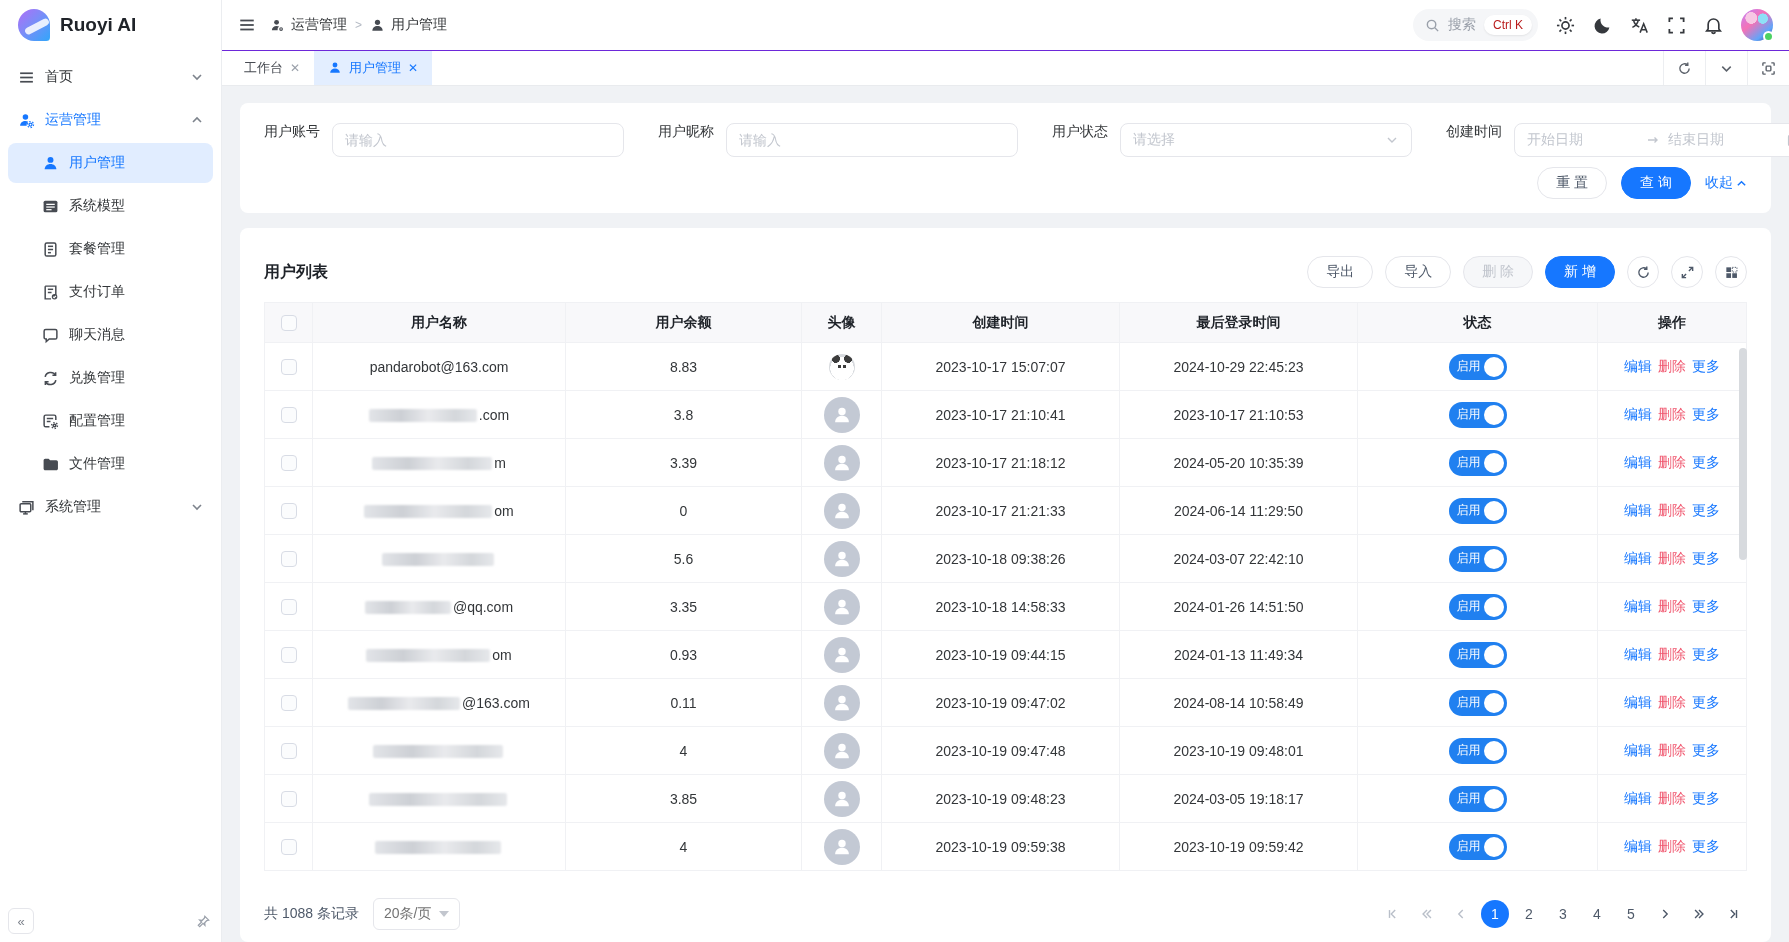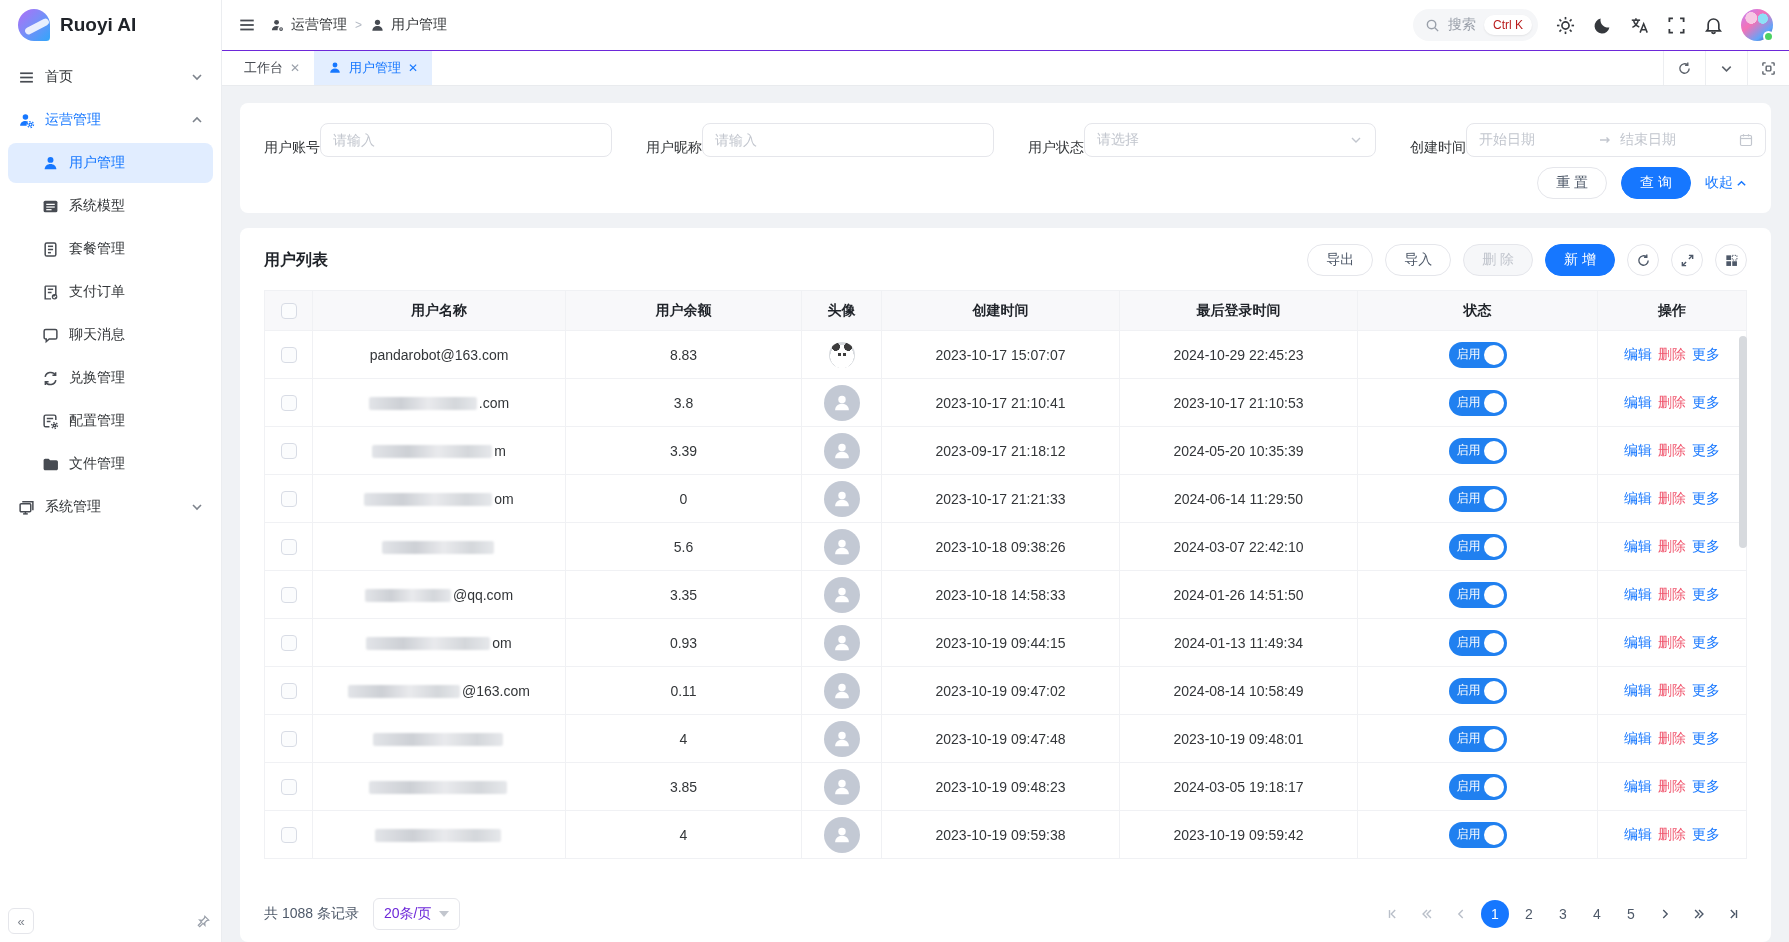--- a/index.html
+++ b/index.html
@@ -56,39 +56,39 @@
 .tab .ic{width:14px;height:14px}
 .tabbar-ctrl{display:flex}
 .tabbar-ctrl .cell{width:42px;display:flex;align-items:center;justify-content:center;border-left:1px solid #eceef1;color:#5c626b;cursor:pointer}
 .tabbar-ctrl svg{width:15px;height:15px}
 
 
 .content{flex:1;padding:17px 18px 0;overflow:hidden;display:flex;flex-direction:column}
 .card{background:#fff;border-radius:8px}
 .filter-card{height:110px;padding:20px 24px 12px;position:relative;flex-shrink:0}
 .filter-row{display:flex;align-items:center;gap:34px}
-.ffield{display:flex;align-items:flex-end;}
+.ffield{display:flex;align-items:flex-start;gap:12px}
 .flabel{color:#333639;white-space:nowrap}
 .fctl{height:34px;border:1px solid #e5e6eb;border-radius:8px;display:flex;align-items:center;padding:12px 12px;color:#c2c6ce;background:#fff}
 .fctl input{border:none;outline:none;width:100%;font-size:14px;font-family:inherit;color:#333}
 .fctl input::placeholder{color:#c2c6ce}
 .w-input{width:292px}
 .w-select{width:292px;justify-content:space-between;cursor:pointer}
 .w-date{width:300px;gap:8px;cursor:pointer}
 .w-date .ph{flex:1;white-space:nowrap}
 .fctl .suffix{color:#c2c6ce;width:14px;height:14px}
 .filter-actions{position:absolute;right:24px;bottom:14px;display:flex;align-items:center;gap:14px}
 .btn{height:32px;padding:0 18px;border-radius:16px;border:1px solid #e5e6eb;background:#fff;display:inline-flex;align-items:center;justify-content:center;font-size:14px;color:#4e5969;cursor:pointer;white-space:nowrap;font-family:inherit}
 .btn.primary{background:#1677ff;border-color:#1677ff;color:#fff}
 .btn.disabled{background:#f6f7f9;color:#c1c5cd;cursor:not-allowed}
 .linklike{color:#1677ff;display:inline-flex;align-items:center;gap:3px;font-size:14px}
 .linklike svg{width:11px;height:11px}
 
 
-.list-card{margin-top:15px;flex:1;display:flex;flex-direction:column;padding:16px 24px 0;overflow:hidden}
+.list-card{margin-top:15px;flex:1;display:flex;flex-direction:column;padding:28px 24px 0;overflow:hidden}
 .list-head{display:flex;align-items:center;margin-bottom:14px}
 .list-title{font-size:16px;font-weight:bold;color:#1f2329}
 .list-tools{margin-left:auto;display:flex;align-items:center;gap:12px}
 .circle-btn{width:32px;height:32px;border:1px solid #e5e6eb;border-radius:50%;background:#fff;display:flex;align-items:center;justify-content:center;color:#4e5969;cursor:pointer}
 .circle-btn svg{width:15px;height:15px}
 
 .tbl-wrap{flex:1;overflow:hidden;position:relative}
 table{width:100%;border-collapse:collapse;table-layout:fixed}
 th,td{border:1px solid #f0f1f4;text-align:center;vertical-align:middle;font-size:14px}
 th{background:#f8f8fa;height:40px;font-weight:bold;color:#1f2329}
@@ -113,21 +113,21 @@
 .toggle .tg-label{flex:1;text-align:left}
 .toggle .knob{width:20px;height:20px;border-radius:50%;background:#fff}
 .toggle.lite{background:#8cbbf4}
 .row-actions{display:inline-flex;gap:6px;font-size:14px}
 .row-actions a{color:#1677ff}
 .row-actions a.danger{color:#f0566e}
 .vscroll{position:absolute;top:46px;right:0;width:8px;height:212px;border-radius:4px;background:#d7dade}
 
 .tfoot{height:56px;display:flex;align-items:center;gap:14px;flex-shrink:0}
 .total-text{color:#4e5969}
-.psize{display:flex;align-items:center;gap:8px;border:1px solid #e5e6eb;border-radius:6px;height:32px;padding:0 10px;color:#6d28d9;cursor:pointer}
+.psize{display:flex;align-items:center;gap:8px;border:1px solid #e5e6eb;border-radius:6px;height:32px;padding:0 10px;color:#737373;cursor:pointer}
 .psize .caret{width:0;height:0;border-left:5px solid transparent;border-right:5px solid transparent;border-top:6px solid #c2c6ce}
 .pager{margin-left:auto;display:flex;align-items:center;gap:6px}
 .pg{min-width:28px;height:28px;display:flex;align-items:center;justify-content:center;border-radius:50%;color:#4e5969;cursor:pointer;font-size:14px}
 .pg.num.current{background:#1677ff;color:#fff}
 .pg.nav{color:#b9bfc9}
 .pg.nav.on{color:#4e5969}
 .pg.nav svg{width:14px;height:14px}
 </style>
 </head>
 <body>
@@ -511,21 +511,21 @@
                 <tr>
     <td><span class="cb"></span></td>
     <td><span class="redact" style="width: 120px;"></span>m</td>
     <td>3.39</td>
     <td><span class="avatar av-default">
                       <svg viewBox="0 0 16 16" fill="currentColor" style="width:22px;height:22px">
                         <circle cx="8" cy="5.4" r="2.7"></circle>
                         <path d="M3 13.2c0-2.8 2.2-4.6 5-4.6s5 1.8 5 4.6z"></path>
                       </svg>
                     </span></td>
-    <td>2023-09-17 21:18:12</td>
+    <td>2023-10-17 21:18:12</td>
     <td>2024-05-20 10:35:39</td>
     <td><span class="toggle">
                       <span class="tg-label">启用</span>
                       <span class="knob"></span>
                     </span></td>
     <td><span class="row-actions">
                       <a>编辑</a>
                       <a class="danger">删除</a>
                       <a>更多</a>
                     </span></td>

